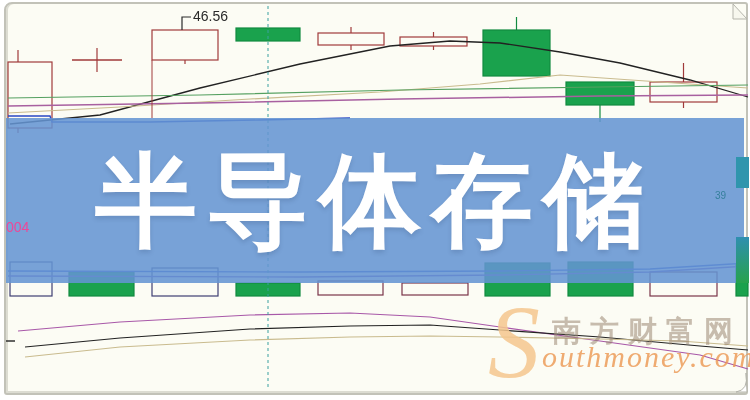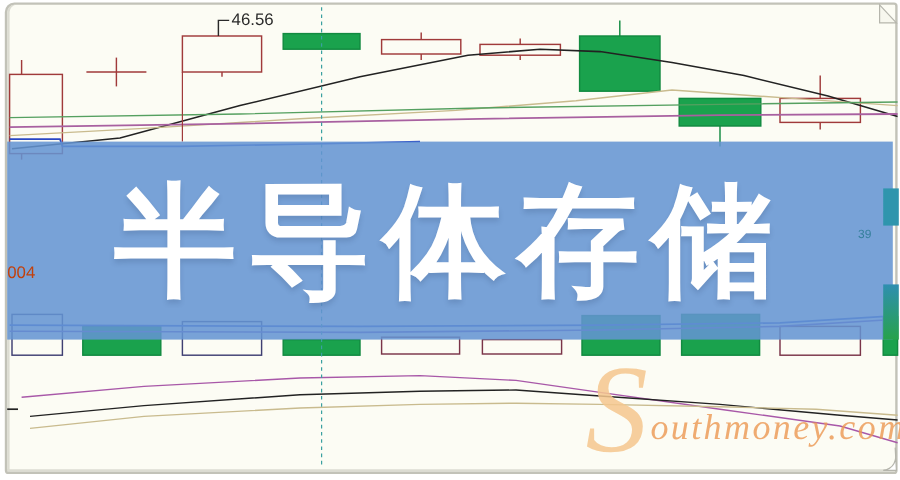--- a/index.html
+++ b/index.html
@@ -10,21 +10,21 @@
     border:2px solid #c2c2b8;border-radius:8px 3px 3px 3px;
     box-shadow:inset 2px 0 0 #dcdcd2, inset 0 -2px 0 #dcdcd2;}
   #chart-svg{position:absolute;left:0;top:0;width:750px;height:400px;}
   
   #banner{position:absolute;left:6px;top:118px;width:738px;height:165px;
     background:rgba(100,148,210,0.87);display:flex;align-items:center;justify-content:center;}
   #banner-text{color:#ffffff;font-size:102px;font-weight:700;letter-spacing:10px;line-height:1;
     text-shadow:0 3px 4px rgba(40,60,100,0.18);white-space:nowrap;}
   
   .axis-label{position:absolute;font-size:14px;}
-  #label-004{left:6px;top:219px;color:#c2410c;}
+  #label-004{left:6px;top:219px;color:#ec4899;}
   #label-39{left:715px;top:190px;color:#2a7a92;font-size:10px;opacity:.85;}
   
   .edge-bar{position:absolute;}
   
   #watermark{position:absolute;left:480px;top:288px;width:270px;height:112px;pointer-events:none;}
   #wm-s{position:absolute;left:8px;top:2px;font-family:"Liberation Serif","DejaVu Serif",serif;
     font-style:italic;font-size:104px;line-height:1;color:#f5c78f;opacity:.85;}
   #wm-cn{position:absolute;left:72px;top:24px;font-size:29px;font-weight:bold;letter-spacing:9px;
     color:rgba(155,135,115,0.55);white-space:nowrap;}
   #wm-en{position:absolute;left:62px;top:52px;font-family:"Liberation Serif","DejaVu Serif",serif;
@@ -101,15 +101,16 @@
   <span id="label-004" class="axis-label">004</span>
   <span id="label-39" class="axis-label">39</span>
 
   <div id="edge-bars">
       <div class="edge-bar" style="left: 736px; top: 157px; width: 13px; height: 31px; background: linear-gradient(rgb(47, 149, 173), rgb(47, 149, 173));"></div>
       <div class="edge-bar" style="left: 736px; top: 237px; width: 13px; height: 46px; background: linear-gradient(rgb(47, 143, 176), rgb(39, 162, 76));"></div>
     </div>
 
   <div id="watermark">
     <span id="wm-s">S</span>
+    <span id="wm-cn">南方财富网</span>
     <span id="wm-en">outhmoney.com</span>
   </div>
 </div>
 
 </body></html>

